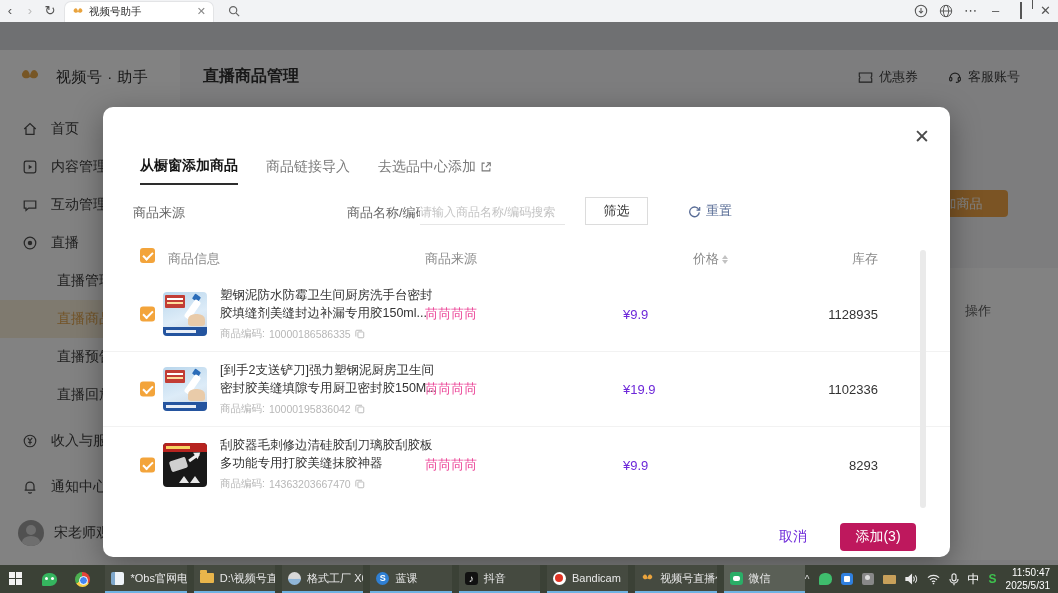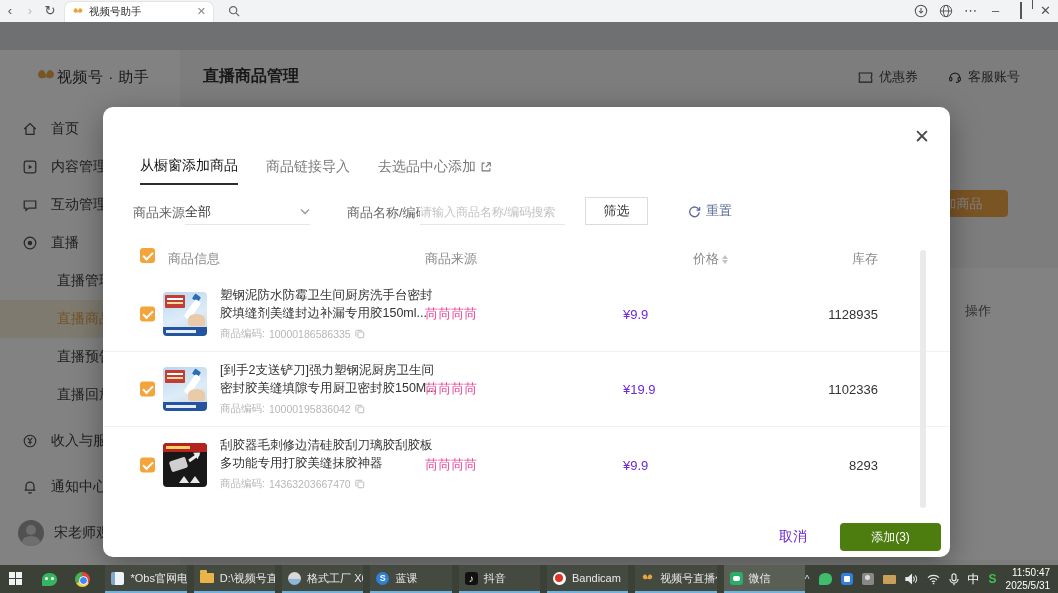--- a/index.html
+++ b/index.html
@@ -22,21 +22,21 @@
   .bright { margin-left:auto; display:flex; align-items:center; gap:0; }
   .bright .bnav { width:25px; }
   .restore-glyph { width:9px; height:9px; border:1px solid #555; position:relative; margin:6px auto; }
   .restore-glyph:before { content:""; position:absolute; left:2px; top:-4px; width:9px; height:9px;
     border:1px solid #555; border-bottom:none; border-left:none; }
 
   
   .app { position:absolute; top:22px; left:0; right:0; bottom:28px; background:#f4f5f7; }
   .app-topstrip { height:28px; background:#d8dadd; }
   .sidebar { position:absolute; top:28px; left:0; bottom:0; width:180px; background:#fff; }
-  .side-logo { display:flex; align-items:center; gap:0; padding:16px 0 0 35px; }
+  .side-logo { display:flex; align-items:center; gap:15px; padding:16px 0 0 19px; }
   .side-logo-text { font-size:15px; color:#222; letter-spacing:0.5px; }
   .smenu { margin-top:22px; }
   .sitem { height:38px; display:flex; align-items:center; gap:13px; padding-left:22px;
     font-size:14px; color:#333; cursor:pointer; }
   .sitem .ic { color:#444; }
   .ssub { height:38px; display:flex; align-items:center; padding-left:57px;
     font-size:14px; color:#333; cursor:pointer; }
   .ssub.active { background:#f9eed7; color:#df9f43; }
   .sgap { height:8px; }
   .saccount { display:flex; align-items:center; gap:10px; padding-left:18px; margin-top:14px;
@@ -63,21 +63,21 @@
   .overlay { position:absolute; top:22px; left:0; right:0; bottom:28px;
     background:rgba(15,15,15,0.52); z-index:5; }
 
   
   .modal { position:absolute; left:103px; top:107px; width:847px; height:450px;
     background:#fff; border-radius:10px; z-index:10; box-shadow:0 8px 30px rgba(0,0,0,0.35); }
   .m-close { position:absolute; right:20px; top:20px; font-size:19px; color:#4a4a4a;
     cursor:pointer; line-height:1; }
   .m-tabs { position:absolute; left:37px; top:50px; display:flex; gap:28px; font-size:14px; }
   .m-tab { color:#7a7a7a; cursor:pointer; padding-bottom:8px; display:flex; align-items:center; gap:4px; }
-  .m-tab.active { color:#151515; font-weight:normal; border-bottom:2.5px solid #2d2d2d; }
+  .m-tab.active { color:#151515; font-weight:bold; border-bottom:2.5px solid #2d2d2d; }
 
   .f-label { position:absolute; font-size:13px; color:#666; }
   .f-select { position:absolute; left:82px; top:92px; width:125px; height:26px;
     border-bottom:1px solid #e6e6e6; display:flex; align-items:center; justify-content:space-between;
     font-size:13px; color:#333; cursor:pointer; }
   .f-input { position:absolute; left:317px; top:92px; width:145px; height:26px;
     border:none; border-bottom:1px solid #e6e6e6; outline:none; font-size:12px; color:#333;
     font-family:"Liberation Sans","DejaVu Sans",sans-serif; }
   .f-input::placeholder { color:#c4c4c4; }
   .f-filter-btn { position:absolute; left:482px; top:90px; width:63px; height:28px;
@@ -108,22 +108,22 @@
   .r-price { position:absolute; left:520px; width:95px; top:50%; transform:translateY(-50%);
     font-size:13px; color:#6d28d9; text-align:left; }
   .r-stock { position:absolute; left:655px; width:120px; top:50%; transform:translateY(-50%);
     font-size:13px; color:#333; text-align:right; }
 
   .m-scrollbar { position:absolute; left:817px; top:143px; width:6px; height:258px;
     background:#eaeaea; border-radius:3px; cursor:pointer; }
 
   .m-cancel { position:absolute; left:660px; top:416px; width:60px; height:28px;
     background:#fff; border:none; font-size:14px; color:#6d28d9; cursor:pointer; }
-  .m-confirm { position:absolute; left:737px; top:416px; width:101px; height:28px;
-    background:#4d7c0f; border:none; border-radius:4px; color:#fff; font-size:12px; cursor:pointer; }
+  .m-confirm { position:absolute; left:737px; top:416px; width:76px; height:28px;
+    background:#be185d; border:none; border-radius:4px; color:#fff; font-size:14px; cursor:pointer; }
 
   
   .img-glue { background:linear-gradient(160deg,#b9d6ec 0%,#ddecf8 55%,#ccd6e0 100%); position:relative; }
   .ig-label { position:absolute; left:2px; top:3px; width:20px; height:13px; background:#c23d35; border-radius:1px; }
   .ig-label:after { content:""; position:absolute; left:2px; top:3px; width:16px; height:2px; background:#fff;
     box-shadow:0 4px 0 #ffdf9e; }
   .ig-tube { position:absolute; right:11px; top:7px; width:7px; height:21px; background:#fff;
     border-radius:2px; transform:rotate(35deg); }
   .ig-cap { position:absolute; right:7px; top:3px; width:7px; height:6px; background:#2b6cb8;
     border-radius:1px; transform:rotate(35deg); }
@@ -363,28 +363,20 @@
       <span>去选品中心添加</span>
       <span>
         <svg width="12" height="12" viewBox="0 0 14 14" fill="none" stroke="#777" stroke-width="1.3">
             <path d="M5.5 2.5 H2.5 V11.5 H11.5 V8.5 M8 2 H12 V6 M12 2 L6.8 7.2"></path>
           </svg>
       </span>
     </span>
   </div>
 
   <span class="f-label" style="left:30px; top:97px;">商品来源</span>
-  <div class="f-select">
-    <span>全部</span>
-    <span>
-      <svg width="10" height="7" viewBox="0 0 10 7" fill="none" stroke="#999" stroke-width="1.4">
-          <path d="M1 1.5 L5 5.5 L9 1.5"></path>
-        </svg>
-    </span>
-  </div>
   <span class="f-label" style="left:244px; top:97px;">商品名称/编码</span>
   <input class="f-input" placeholder="请输入商品名称/编码搜索" style="">
   <button class="f-filter-btn">筛选</button>
   <span class="f-reset">
     <span>
       <svg width="13" height="13" viewBox="0 0 14 14" fill="none" stroke="#576b95" stroke-width="1.4">
           <path d="M11.8 5.3 A5.2 5.2 0 1 0 12.2 8"></path>
           <path d="M12.6 2.2 V5.6 H9.2" stroke-width="1.3"></path>
         </svg>
     </span>

